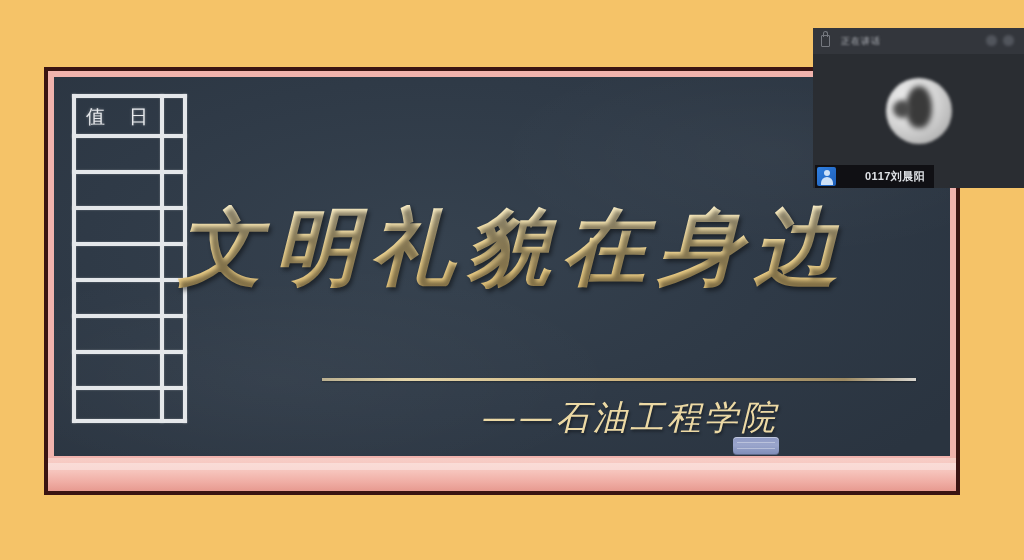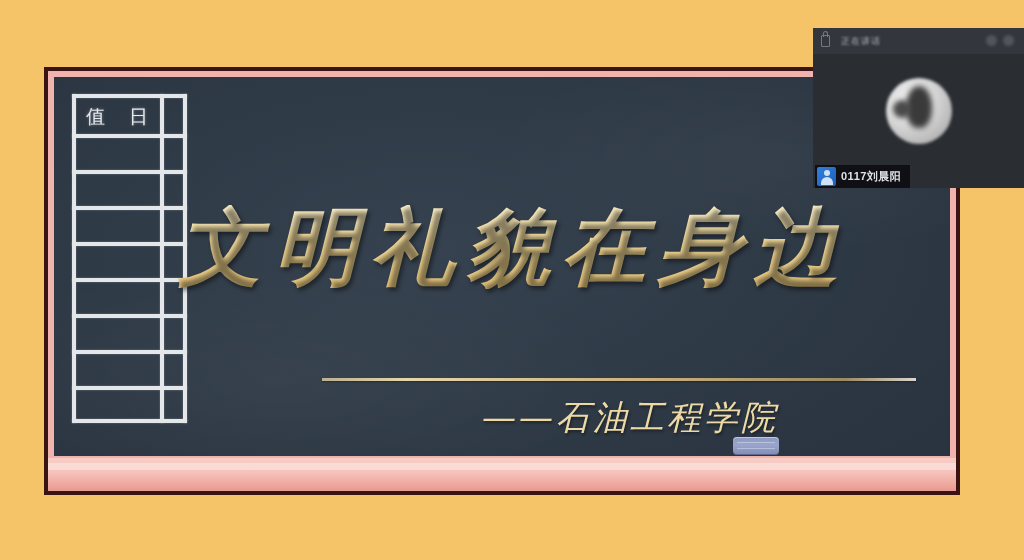--- a/index.html
+++ b/index.html
@@ -270,20 +270,21 @@
   }
   .ov-namebar {
     position: absolute;
     left: 2px;
     bottom: 0;
     height: 23px;
     padding: 0 9px 0 2px;
     display: flex;
     align-items: center;
     background: rgba(12,13,16,0.88);
+    gap: 24px;
   }
   .ov-avatar-chip {
     width: 19px;
     height: 19px;
     background: linear-gradient(135deg, #2f7fe0 0%, #1f5fb8 100%);
     border-radius: 2px;
     position: relative;
     margin-right: 5px;
     flex: none;
   }

